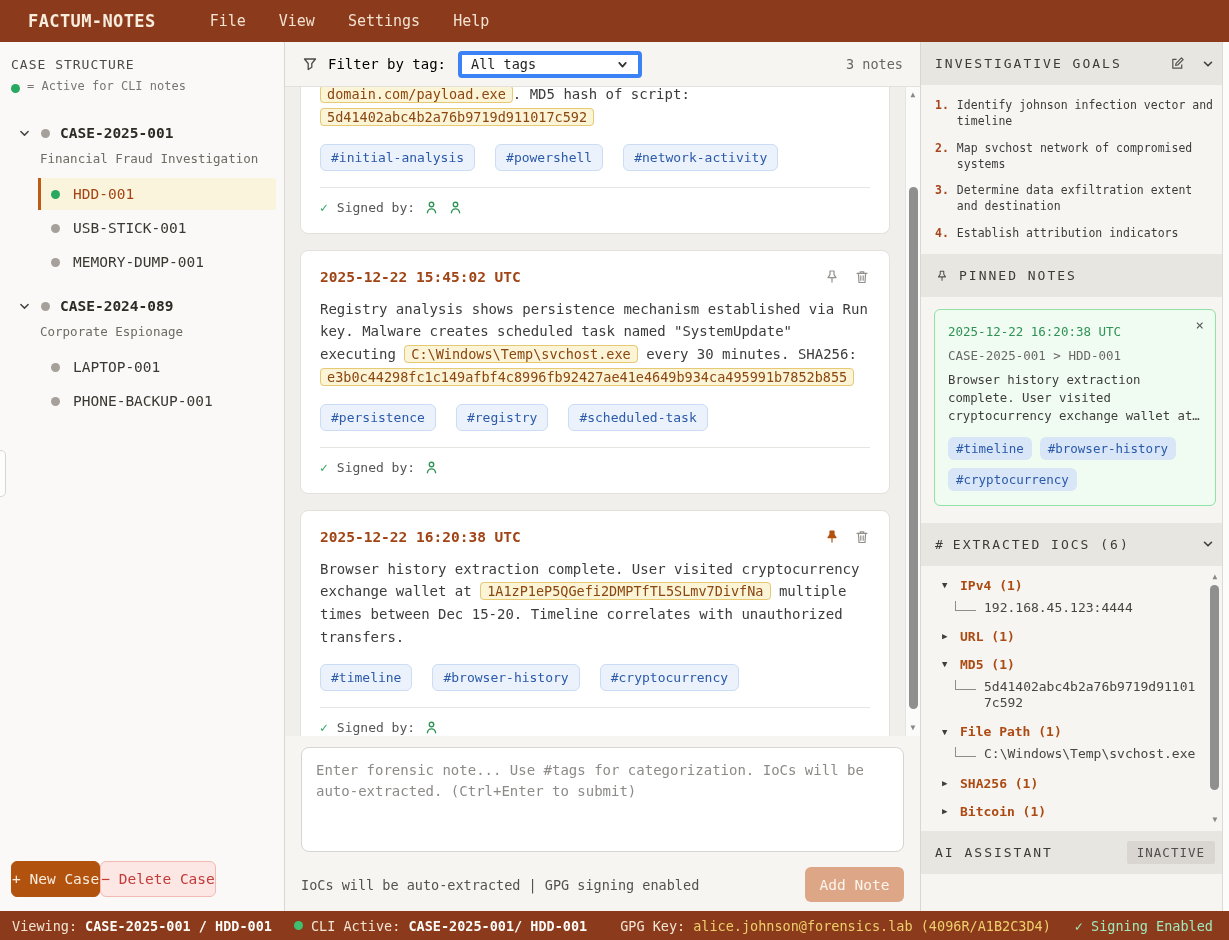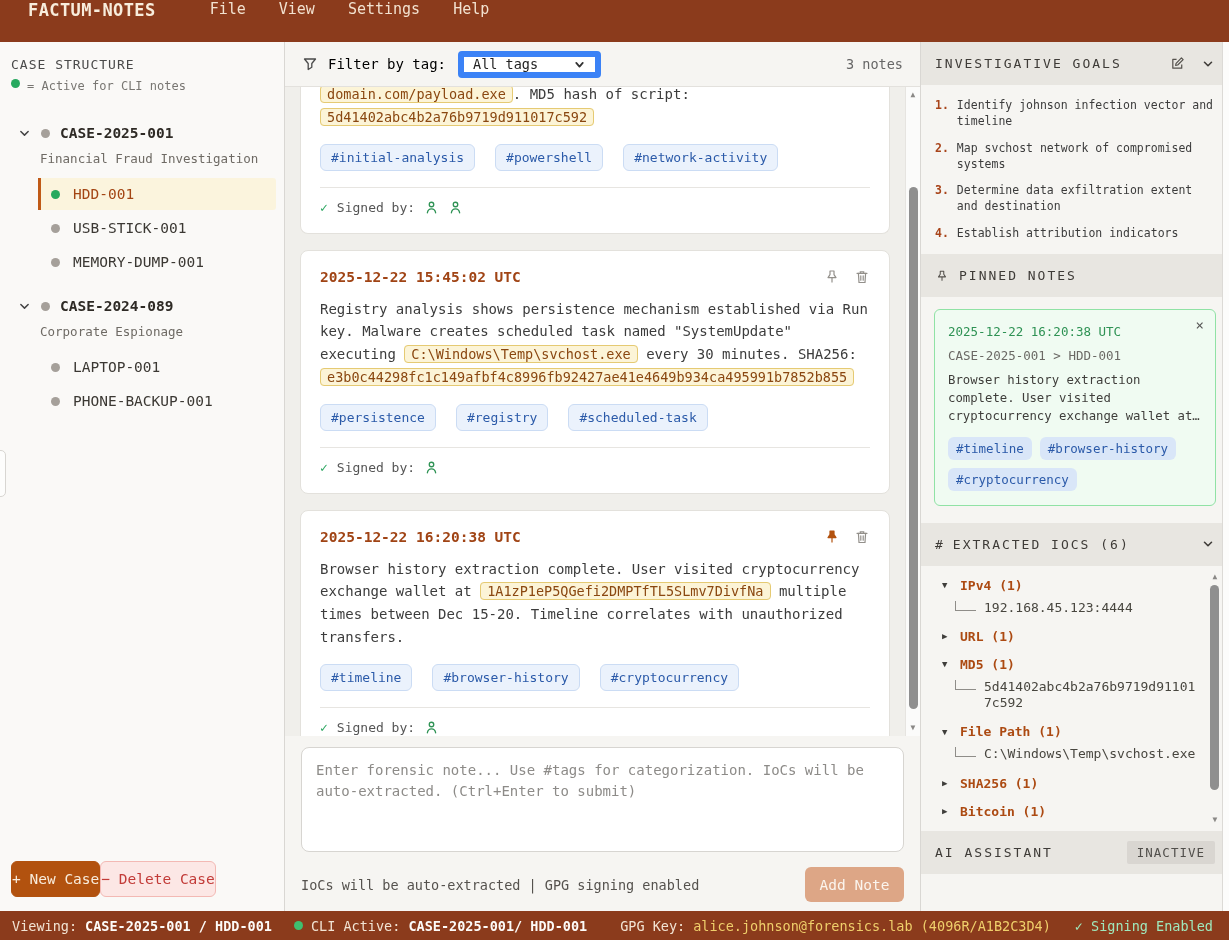--- a/index.html
+++ b/index.html
@@ -1,30 +1,30 @@
 <!DOCTYPE html>
 <html><head>
 <meta charset="utf-8">
 <style>
   *{margin:0;padding:0;box-sizing:border-box}
   html,body{width:1229px;height:940px;overflow:hidden}
   body{font-family:"DejaVu Sans Mono","Liberation Mono",monospace;background:#F6F5F2;color:#3C3C3C}
 
   
-  .topbar{height:42px;background:#8B3B1C;display:flex;padding:0 28px}
+  .topbar{height:42px;background:#8B3B1C;display:flex;align-items:center;padding:0 28px}
   .brand{color:#F8EDDC;font-weight:bold;font-size:17px;letter-spacing:.4px;margin-right:54px}
   .menu-item{color:#F2E2D0;font-size:15px;margin-right:33px;cursor:default}
 
   
   .shell{display:flex;height:869px}
 
   
   .left{width:285px;background:#FAF9F7;border-right:1px solid #D9D7D3;display:flex;flex-direction:column;position:relative}
   .panel-caption{font-size:13px;color:#4A4A4A;letter-spacing:1px;padding:15px 11px 3px}
-  .legend{display:flex;align-items:flex-start;gap:7px;padding:4px 11px 0;font-size:12px;color:#787672}
+  .legend{display:flex;align-items:flex-end;gap:7px;padding:4px 11px 0;font-size:12px;color:#787672}
   .dot{width:9px;height:9px;border-radius:50%;flex-shrink:0}
   .dot.gray{background:#A5A09A}
   .dot.green{background:#27A95F}
   #case-tree{padding:26px 8px 0}
   .case-group{margin-bottom:14px}
   .case-row{display:flex;align-items:center;gap:10px;padding:6px 10px;cursor:default}
   .case-row .chev{width:13px;height:13px;flex-shrink:0}
   .case-id{font-weight:bold;font-size:14.5px;color:#2E2A25}
   .case-subtitle{font-size:12.5px;color:#6E6A64;padding:4px 0 10px 32px}
   .evidence-row{display:flex;align-items:center;gap:13px;margin:2px 0 2px 30px;padding:8px 10px;font-size:14.5px;color:#3B3833;border-left:3px solid transparent}
@@ -32,21 +32,21 @@
   .left-nub{position:absolute;left:-9px;top:408px;width:15px;height:47px;background:#FDFDFC;border:1px solid #D8D6D2;border-radius:5px}
   .left-buttons{margin-top:auto;padding:0 11px 14px;display:flex;}
   .btn{height:36px;border-radius:6px;font-family:inherit;font-size:14.5px;border:1px solid transparent;cursor:pointer}
   .btn-new{background:#B2520F;color:#F8ECDC;border-color:#B2520F}
   .btn-del{background:#FCE7E5;color:#C23B38;border-color:#F3B9B4}
 
   
   .center{width:635px;display:flex;flex-direction:column;background:#F6F5F2}
   .filterbar{height:45px;display:flex;align-items:center;gap:10px;padding:0 17px;border-bottom:1px solid #E3E1DD;background:#F6F5F2}
   .filterbar .flabel{font-size:14px;color:#000000}
-  .select{width:143px;height:27px;background:#fff;border:6px solid #3b82f6;border-radius:4px;display:flex;align-items:center;padding:0 9px;font-size:13.5px;color:#222;margin-left:2px;cursor:default}
+  .select{width:184px;height:27px;background:#fff;border:4px solid #3b82f6;border-radius:4px;display:flex;align-items:center;padding:0 9px;font-size:13.5px;color:#222;margin-left:2px;cursor:default}
   .select svg{margin-left:auto}
   .notes-count{margin-left:auto;font-size:13.5px;color:#666}
 
   .notes-wrap{height:649px;background:#F0EFEB;display:flex;overflow:hidden}
   #notes-list{flex:1;padding:0 15px;overflow:hidden}
   .card{background:#fff;border:1px solid #E3E1DC;border-radius:8px;padding:18px 19px;margin-top:16px}
   .card.clipped{margin-top:-7px;border-top:none;border-radius:0 0 8px 8px;padding-top:3px}
   .card-head{display:flex;align-items:center;margin-bottom:13px}
   .card-ts{font-weight:bold;font-size:14.5px;color:#A04415}
   .card-icons{margin-left:auto;display:flex;gap:14px;align-items:center}

